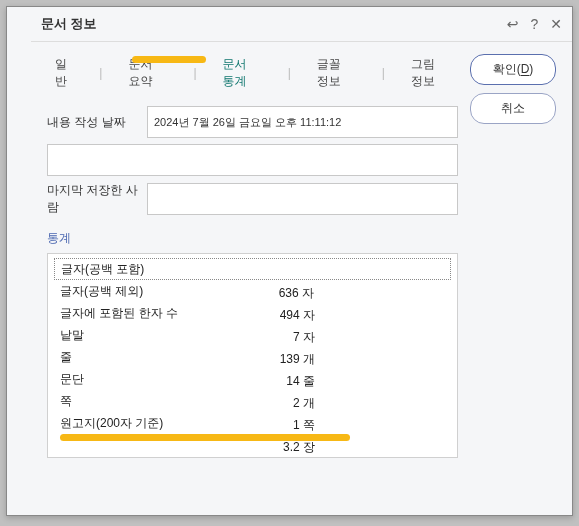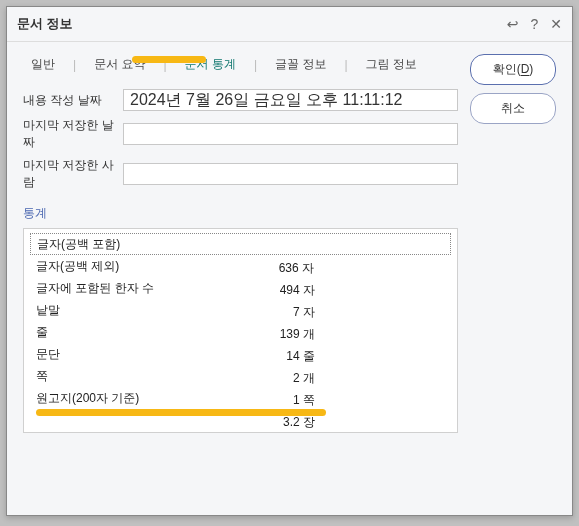--- a/index.html
+++ b/index.html
@@ -13,41 +13,42 @@
 }
 .dialog {
   background: #f5f6f8;
   border: 1px solid #888;
   width: 567px;
   height: 510px;
   margin: 6px;
   box-shadow: 0 2px 6px rgba(0,0,0,0.2);
   display: flex;
   flex-direction: column;
+  padding-left: 24px;
 }
 .titlebar {
   display: flex;
   align-items: center;
   padding: 8px 10px;
   border-bottom: 1px solid #ddd;
 }
 .title {
   flex: 1;
   font-weight: bold;
   font-size: 13px;
   color: #333;
 }
 .titlebar-controls { display: flex; gap: 12px; align-items: center; color: #666; font-size: 14px; }
 .tb-icon { cursor: pointer; }
 .body { display: flex; padding: 12px 16px; gap: 12px; flex: 1; }
 .main { flex: 1; }
 .tabs {
   display: flex;
   align-items: center;
-  gap: 8px;
+  gap: 16px;
   margin-bottom: 14px;
 }
 .tab {
   padding: 2px 8px;
   color: #444;
   cursor: pointer;
   position: relative;
 }
 .tab.active { color: #0f766e; }
 .tab-sep { color: #bbb; padding: 0 2px; }
@@ -62,22 +63,22 @@
   z-index: 5;
 }
 .fields { margin-bottom: 14px; }
 .field-row { display: flex; align-items: center; margin-bottom: 6px; }
 .field-label { width: 100px; color: #333; }
 .field-input {
   flex: 1;
   border: 1px solid #c8c8c8;
   background: #fff;
   padding: 3px 6px;
-  height: 22px;
-  font-size: 16px;
+  height: 32px;
+  font-size: 11px;
   color: #333;
 }
 .stats-label { color: #4a66b0; margin-bottom: 6px; }
 .stats-box {
   border: 1px solid #d0d0d0;
   background: #fff;
 }
 .stats-header {
   display: flex;
   background: #f0f0f0;
@@ -153,21 +154,20 @@
         <span class="tab-sep">|</span>
         <div class="tab">그림 정보</div>
       </div>
 
       <div class="fields">
         <div class="field-row">
           <div class="field-label">내용 작성 날짜</div>
           <input class="field-input" readonly="" value="2024년 7월 26일 금요일 오후 11:11:12" style="">
         </div>
         <div class="field-row">
-          <div class="field-label">마지막 저장한 날짜</div>
           <input class="field-input" readonly="" value="" style="">
         </div>
         <div class="field-row">
           <div class="field-label">마지막 저장한 사람</div>
           <input class="field-input" readonly="" value="" style="">
         </div>
       </div>
 
       <div class="stats-label">통계</div>
 

